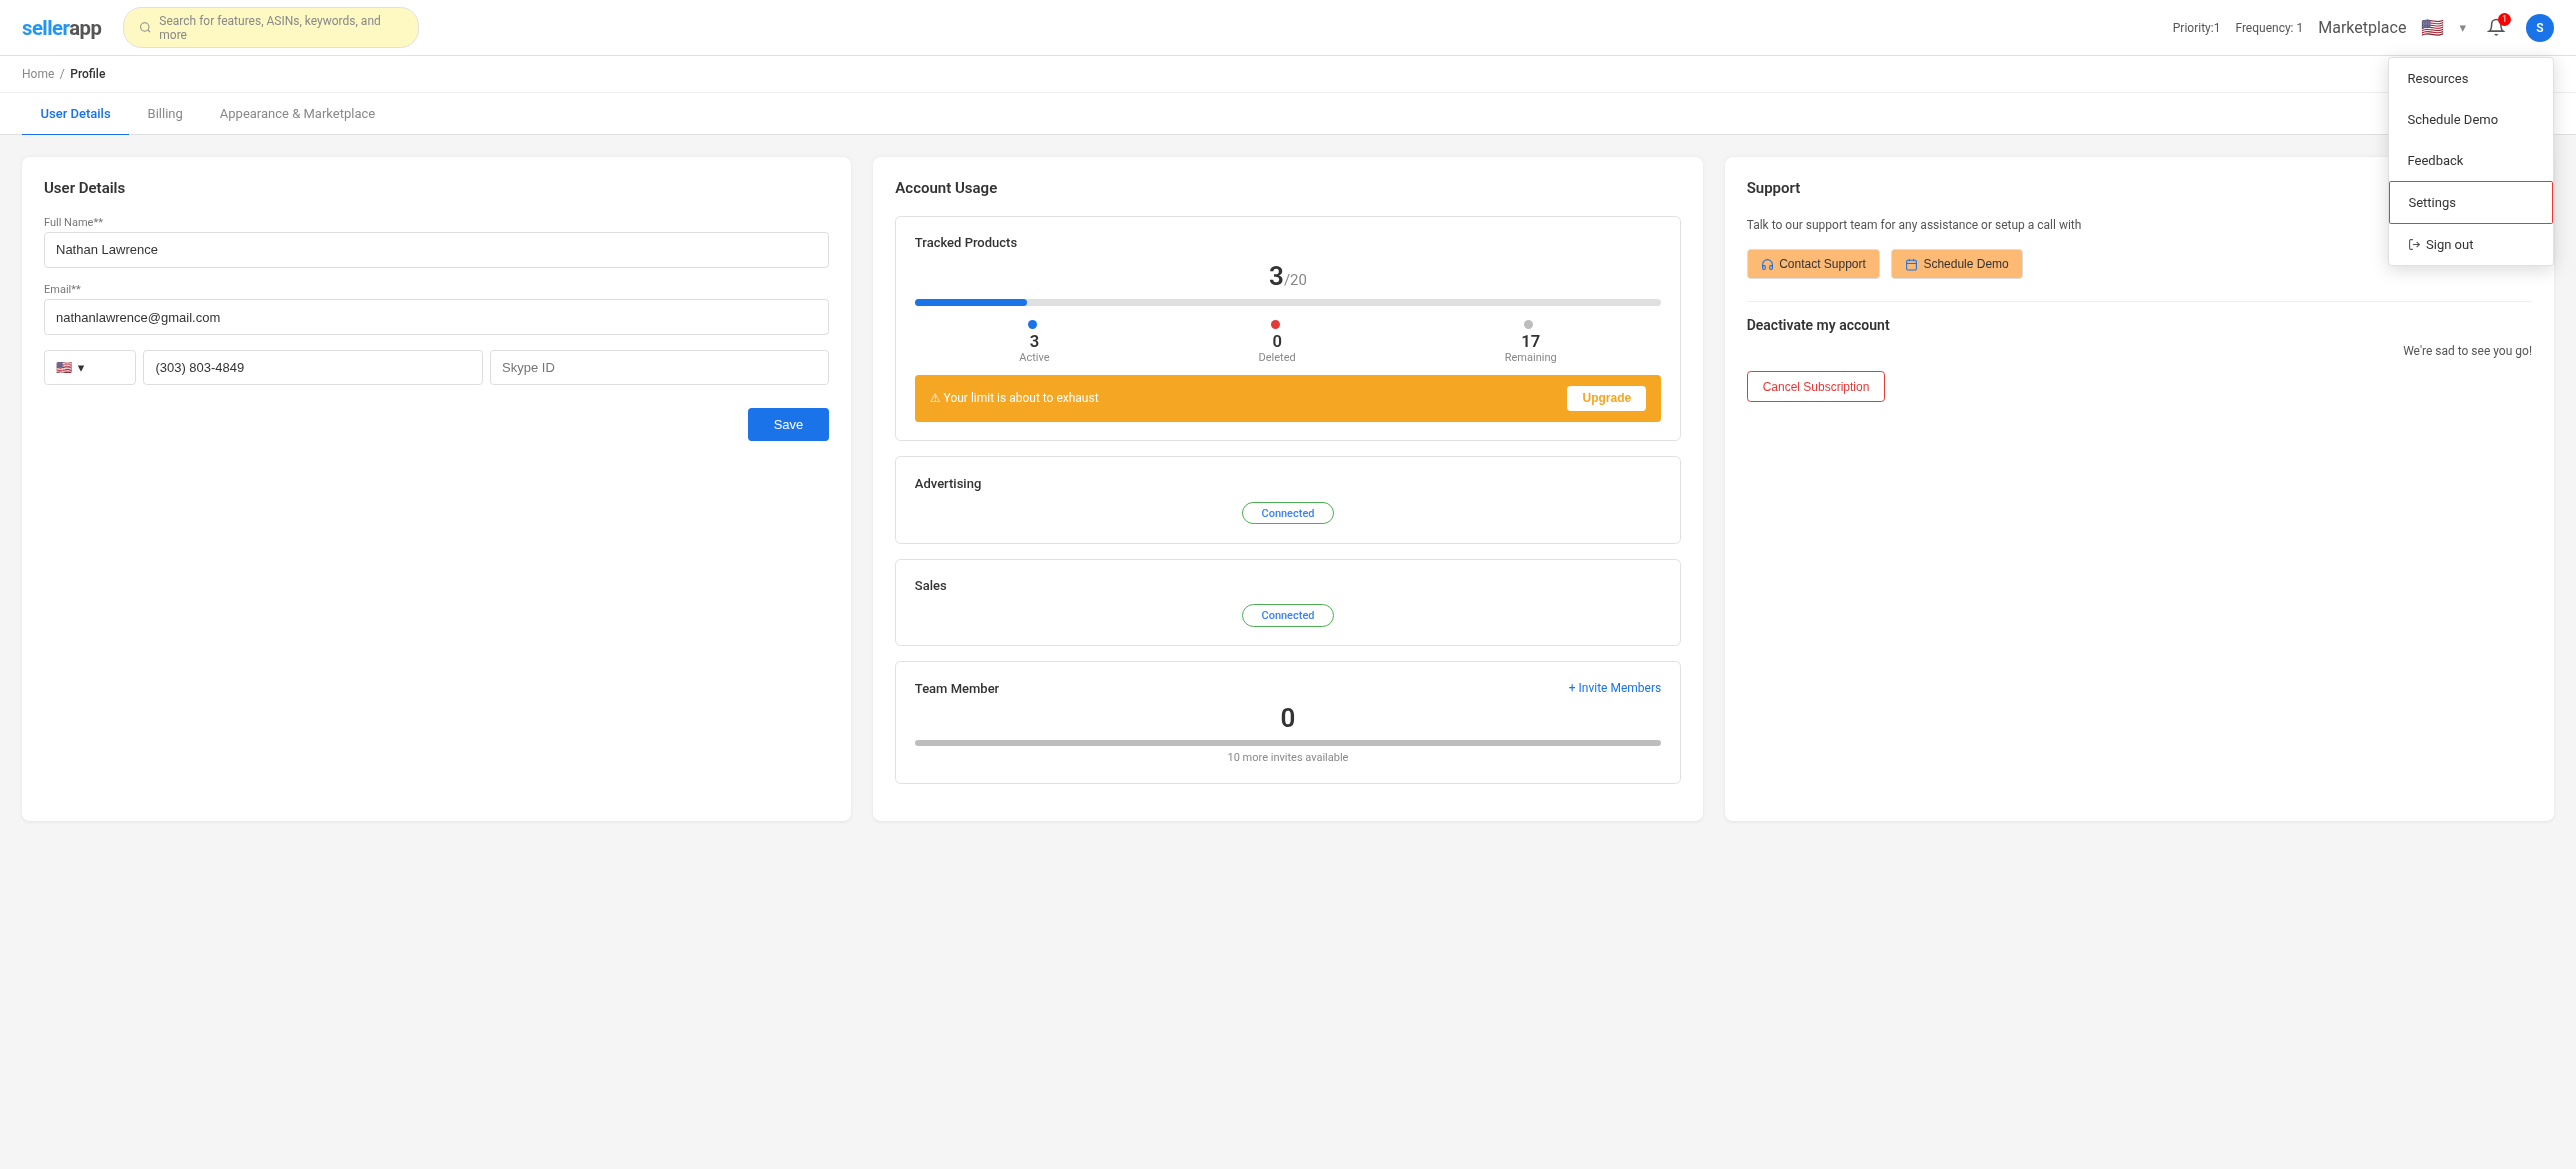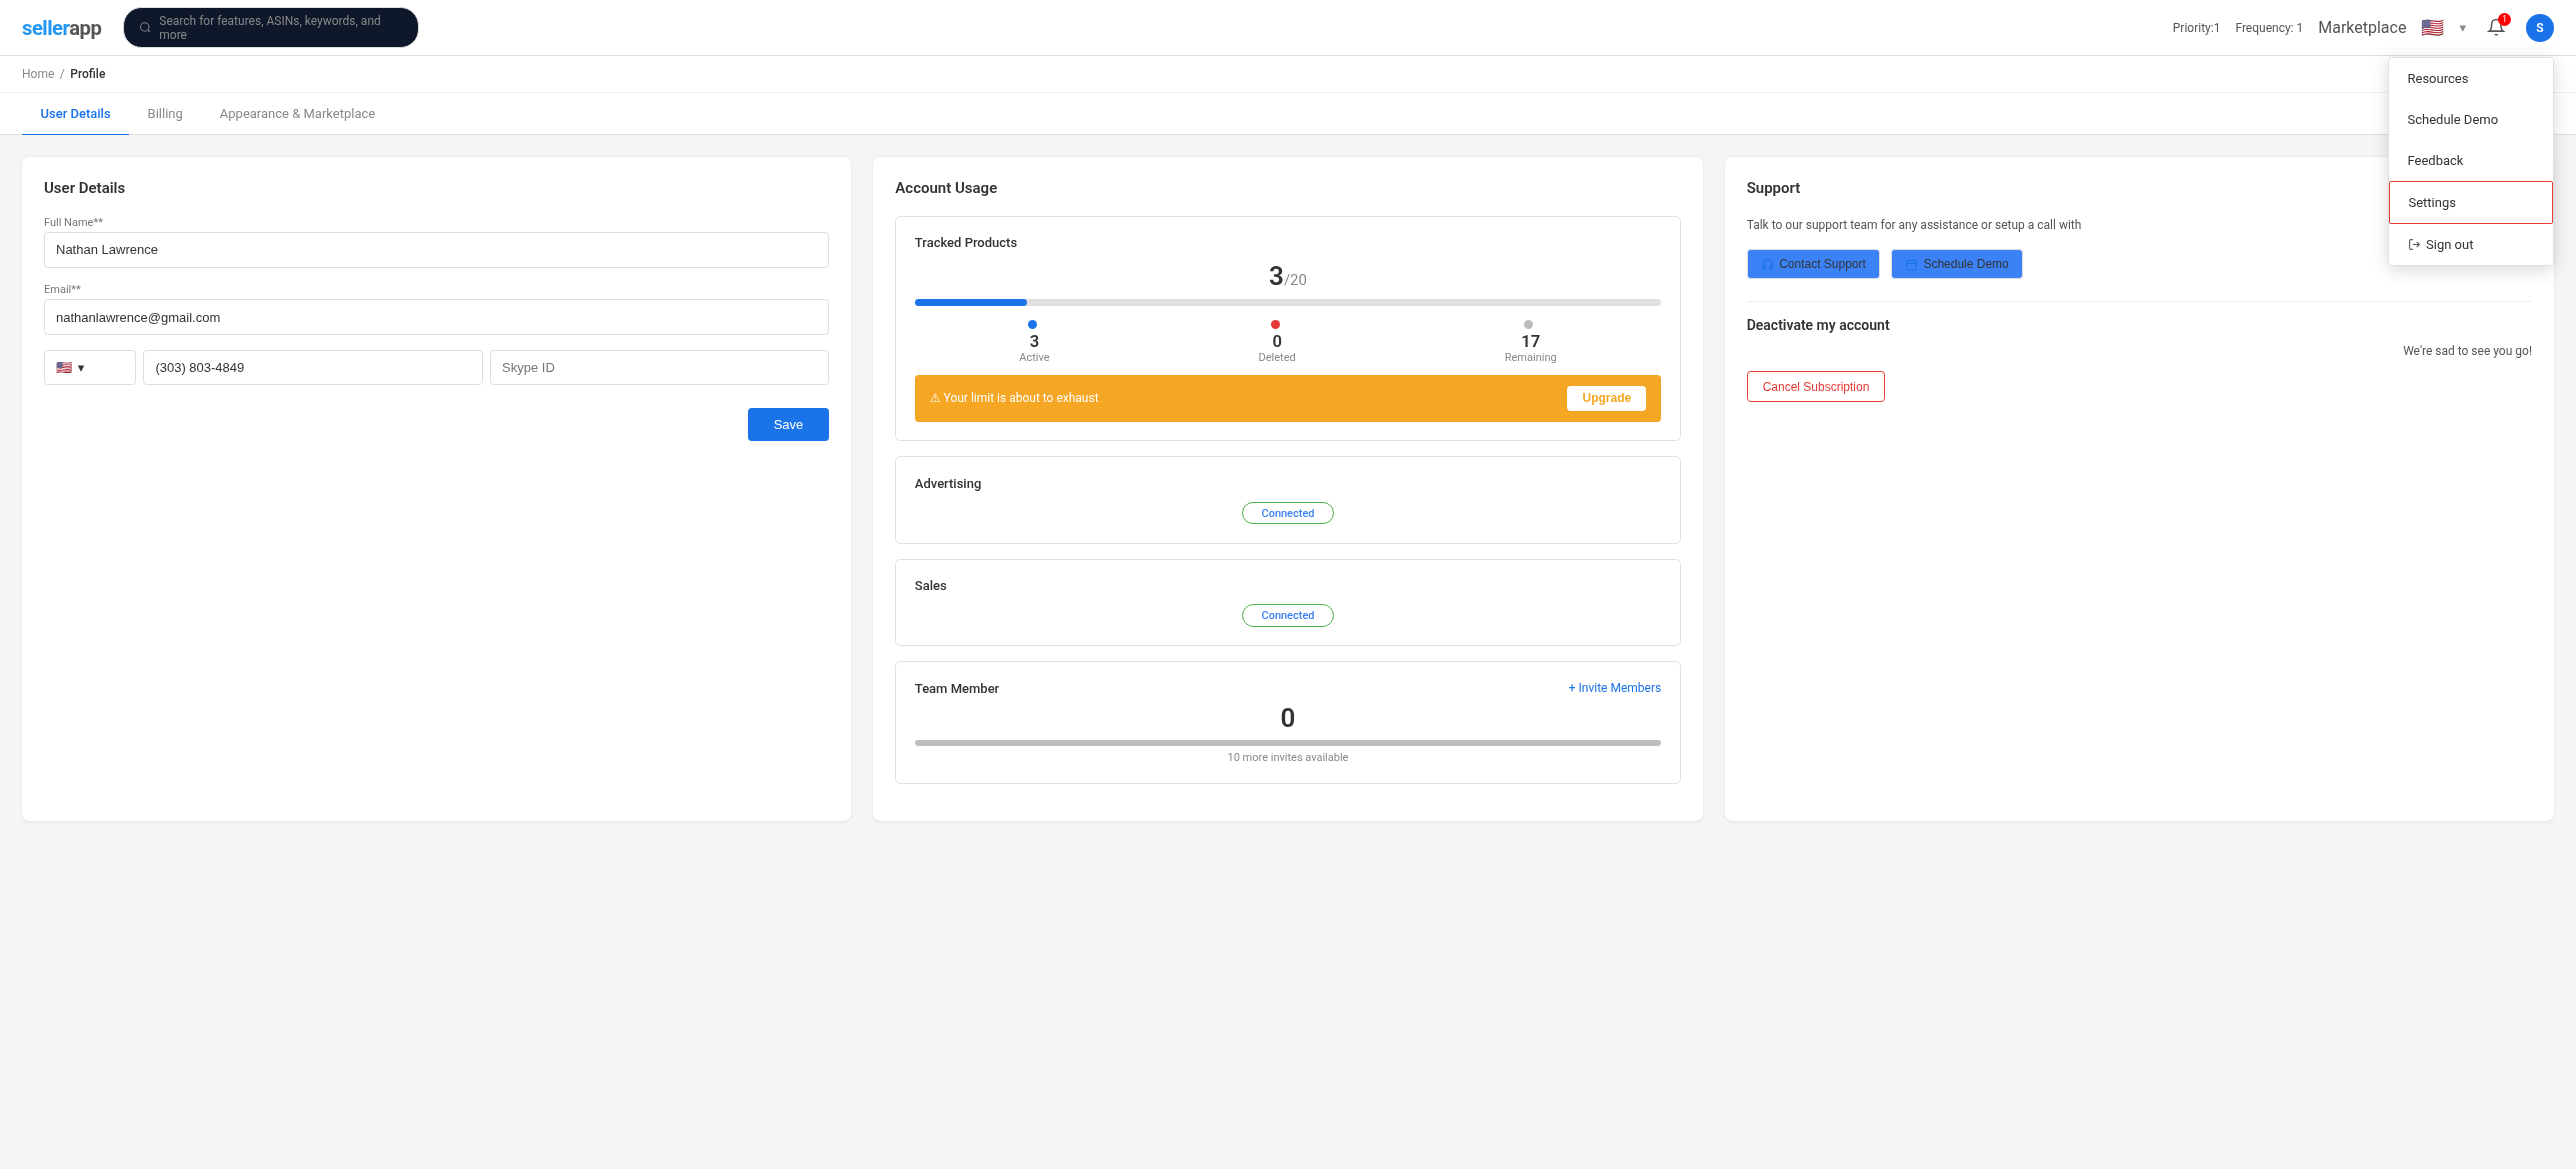--- a/index.html
+++ b/index.html
@@ -2,21 +2,21 @@
 <html style="font-size:15px"><head>
   <meta charset="utf-8">
   <style>
     * { box-sizing: border-box; margin: 0; padding: 0; }
     body { font-family: -apple-system, BlinkMacSystemFont, 'Segoe UI', Roboto, sans-serif; background: #f5f5f5; font-size: 13px; color: #333; }
 
     
     .header { background: #fff; border-bottom: 0.9px solid #e0e0e0; padding: 0 22px; display: flex; align-items: center; height: 56px; position: relative; z-index: 10; }
     .logo { display: flex; align-items: center; margin-right: 22px; }
     .logo-text { font-size: 20.3px; font-weight: 700; color: #1a73e8; letter-spacing: -0.5px; }
-    .search-bar { display: flex; align-items: center; background: #0f172a; border: 0.9px solid #e0e0e0; border-radius: 18.5px; padding: 5.5px 15px; width: 296px; cursor: pointer; }
+    .search-bar { display: flex; align-items: center; background: #fef9c3; border: 0.9px solid #e0e0e0; border-radius: 18.5px; padding: 5.5px 15px; width: 296px; cursor: pointer; }
     .search-bar span { color: #888; font-size: 12px; margin-left: 7.4px; }
     .notif-btn { position: relative; cursor: pointer; width: 30px; height: 30px; display: flex; align-items: center; justify-content: center; }
     .notif-badge { position: absolute; top: 0; right: 0; background: red; color: white; font-size: 8.3px; border-radius: 50%; width: 13px; height: 13px; display: flex; align-items: center; justify-content: center; }
     .avatar-circle { width: 28px; height: 28px; background: #1a73e8; border-radius: 50%; display: flex; align-items: center; justify-content: center; color: white; font-size: 12px; font-weight: 600; cursor: pointer; }
 
     
     .dropdown-menu { position: absolute; top: 44px; right: 0; background: white; border: 0.9px solid #e0e0e0; box-shadow: 0 3.7px 18.5px rgba(0,0,0,0.15); border-radius: 3.7px; min-width: 166px; z-index: 100; }
     .dropdown-item { padding: 13px 18.5px; font-size: 13px; color: #333; cursor: pointer; display: flex; align-items: center; gap: 7.4px; }
     .dropdown-item.active-border { border: 1.8px solid #e53935; border-radius: 1.8px; }
 
@@ -57,21 +57,21 @@
     .stat-value { font-size: 16.6px; font-weight: 600; }
     .warning-banner { background: #f5a623; border-radius: 3.7px; padding: 11px 15px; display: flex; align-items: center; justify-content: space-between; color: #fff; font-size: 12px; }
     .upgrade-btn { background: white; color: #f5a623; border: none; border-radius: 3.7px; padding: 5.5px 15px; font-size: 12px; font-weight: 600; cursor: pointer; }
     .connected-badge { display: inline-block; border: 1.4px solid #4caf50; color: #3b82f6; border-radius: 18.5px; padding: 3.7px 18.5px; font-size: 11px; font-weight: 500; }
     .invite-link { color: #1a73e8; font-size: 12px; cursor: pointer; text-decoration: none; }
     .team-count { text-align: center; font-size: 26px; font-weight: 600; margin: 7.4px 0; }
     .invites-track { background: #bdbdbd; border-radius: 3.7px; height: 5.5px; margin-bottom: 5.5px; }
     .invites-note { text-align: center; font-size: 11px; color: #888; }
     .support-text { font-size: 12px; color: #555; margin-bottom: 15px; line-height: 1.5; }
     .support-actions { display: flex; gap: 11px; margin-bottom: 22px; }
-    .support-btn { display: flex; align-items: center; gap: 5.5px; border: 0.9px solid #ddd; border-radius: 3.7px; padding: 7.4px 13px; font-size: 12px; color: #333; cursor: pointer; background: #3b82f6; }
+    .support-btn { display: flex; align-items: center; gap: 5.5px; border: 0.9px solid #ddd; border-radius: 3.7px; padding: 7.4px 13px; font-size: 12px; color: #333; cursor: pointer; background: #fdba74; }
     .deactivate-title { font-size: 14px; font-weight: 600; margin-bottom: 11px; }
     .deactivate-text { font-size: 12px; color: #555; margin-bottom: 13px; text-align: right; }
     .cancel-sub-btn { border: 0.9px solid #e53935; color: #e53935; background: white; border-radius: 3.7px; padding: 7.4px 15px; font-size: 12px; cursor: pointer; }
 
     
     .header-right-wrapper { position: relative; display: flex; align-items: center; gap: 15px; margin-left: auto; }
   </style>
 </head>
 <body>
 

